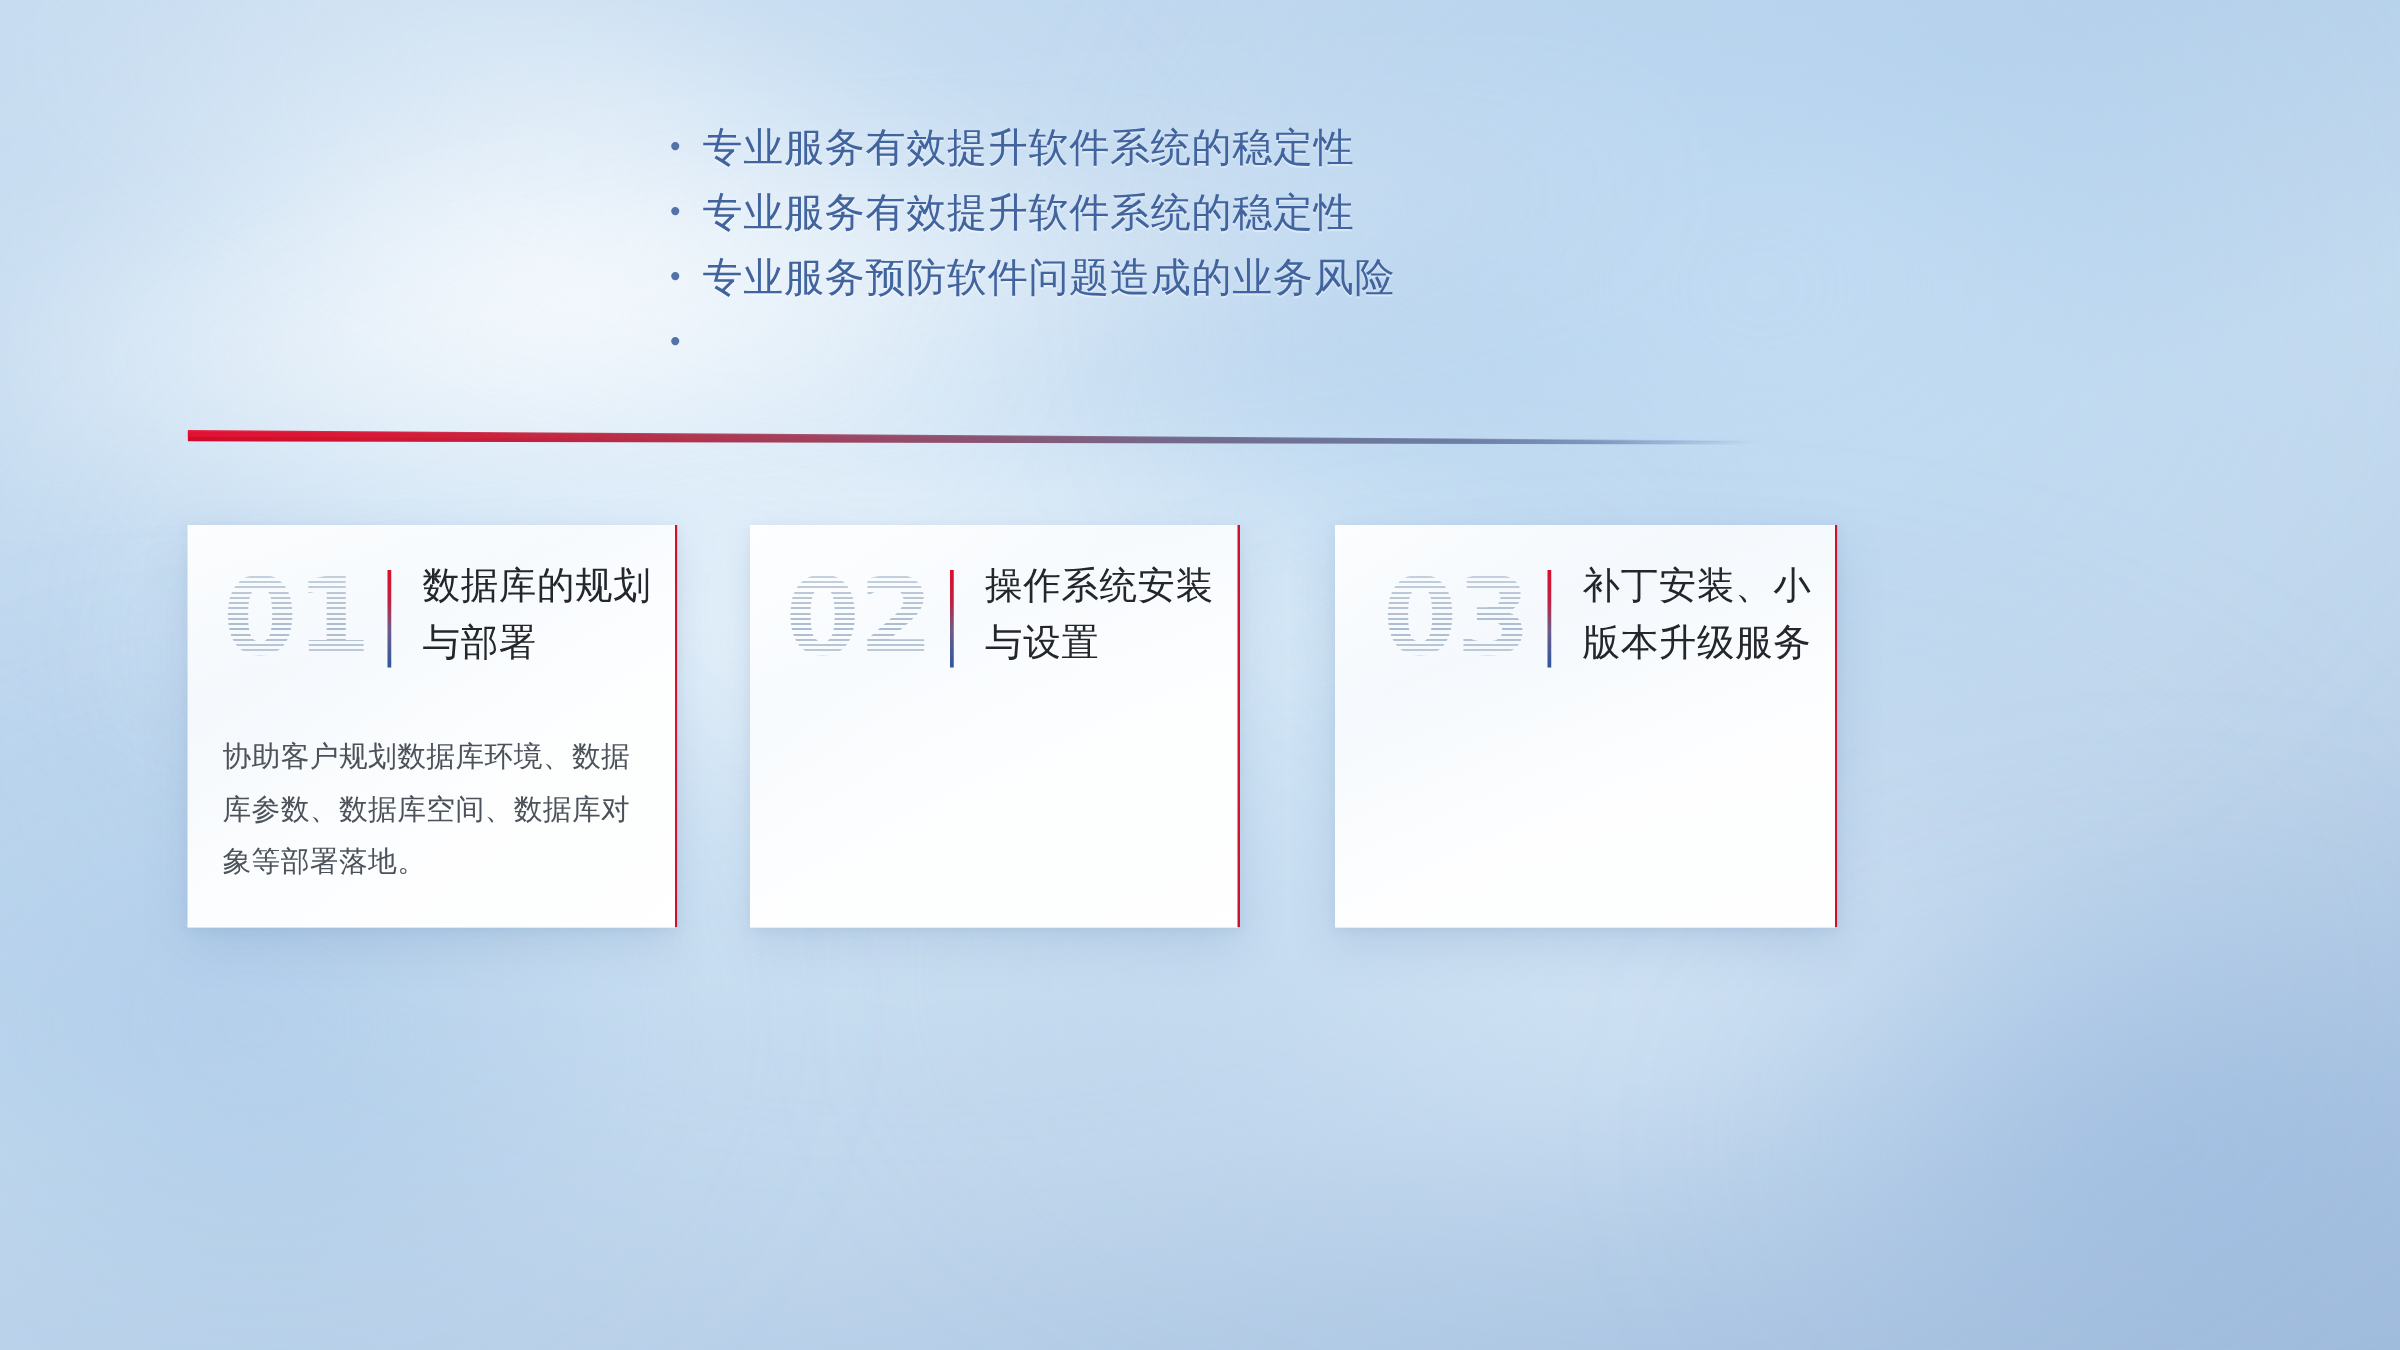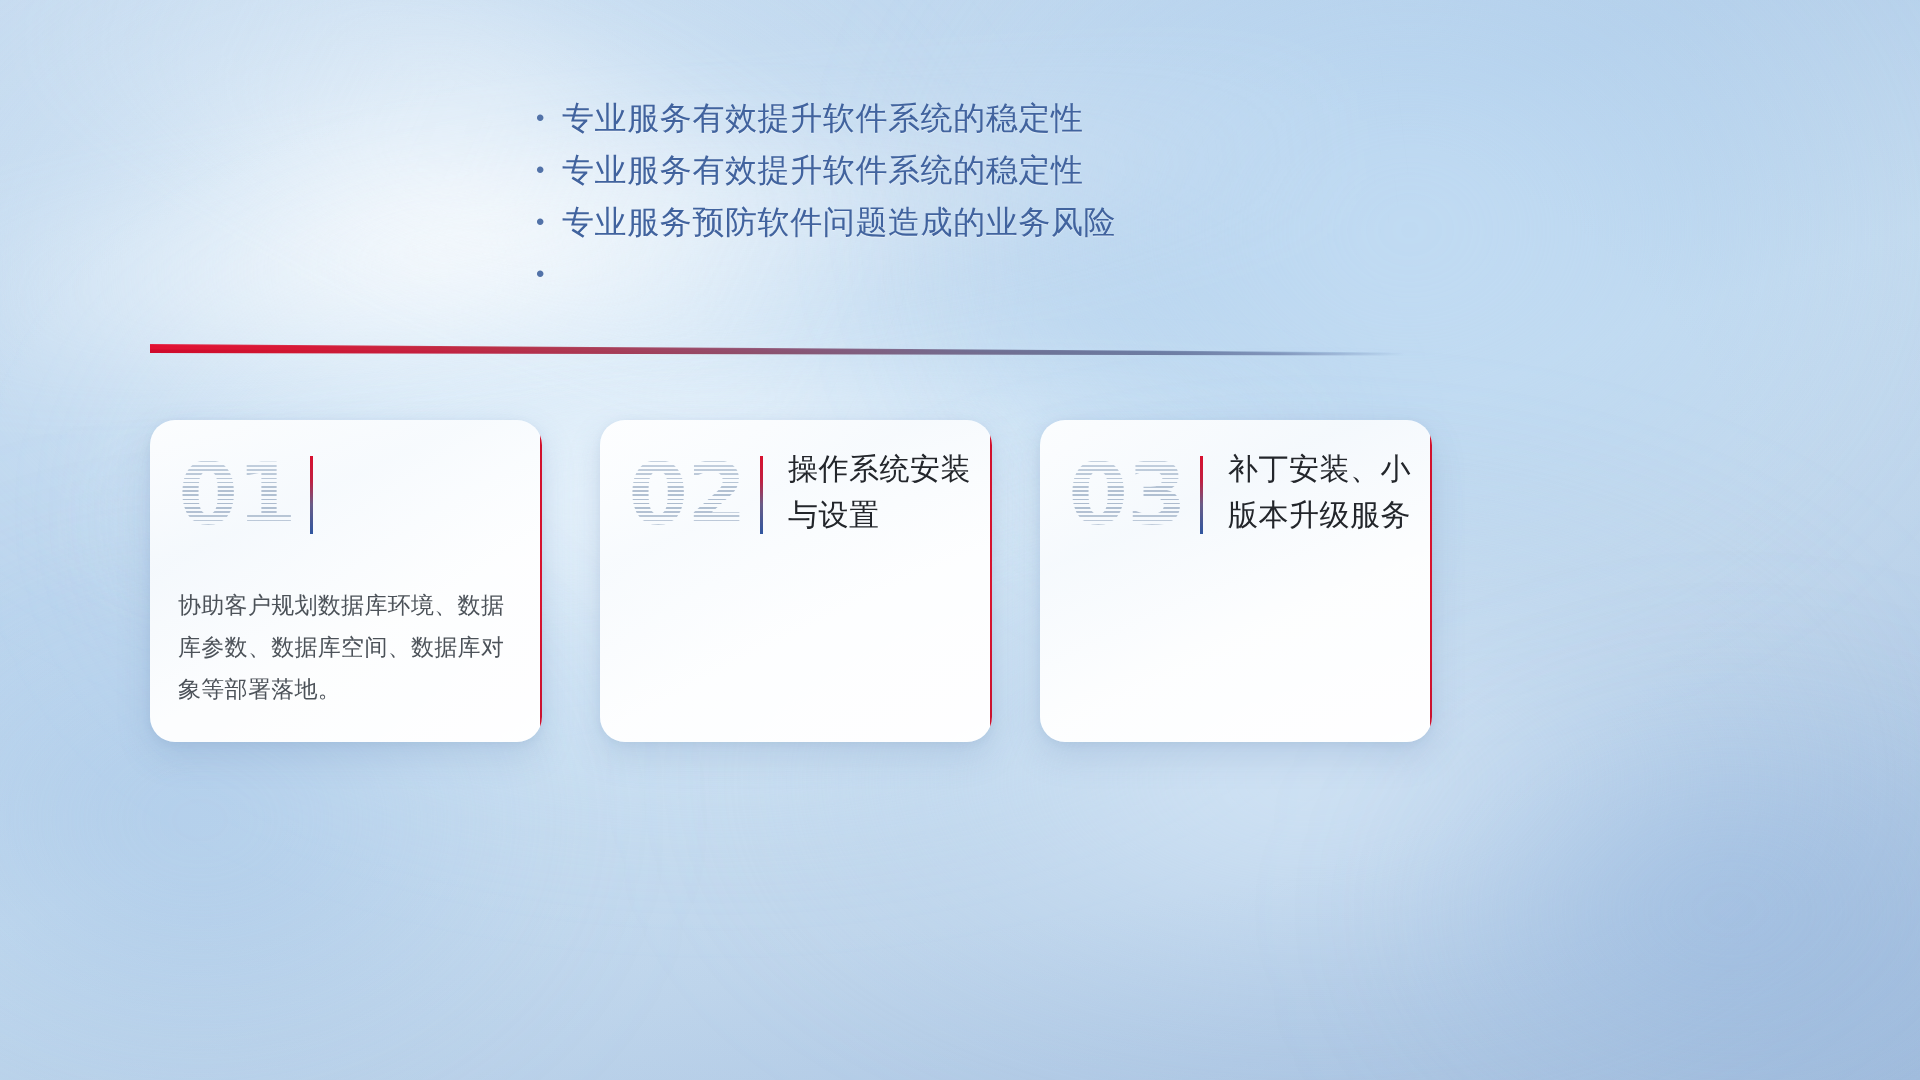--- a/index.html
+++ b/index.html
@@ -70,29 +70,28 @@
     opacity:.92;
   }
 
   
   #cards{position:absolute;left:150px;top:420px;width:1300px;height:325px;}
   .card{
     position:absolute;top:0;width:392px;height:322px;
     background:linear-gradient(155deg,rgba(255,255,255,.93) 0%,rgba(250,252,254,.90) 30%,rgba(255,255,255,.96) 62%,rgba(255,255,255,.99) 100%);
     box-shadow:0 14px 34px rgba(86,124,170,.18),0 2px 8px rgba(86,124,170,.10);
     overflow:hidden;
-    border-radius:25px;
   }
   .card::after{
     content:"";position:absolute;right:0;top:0;width:2.2px;height:100%;
     background:linear-gradient(180deg,#d0102c 0%,#d8142f 55%,#c81230 100%);
   }
   .card.c1{left:0;}
   .card.c2{left:450px;}
-  .card.c3{left:890px;}
+  .card.c3{left:918px;padding-left:10px;}
 
   .card-head{position:relative;height:150px;}
   .ghostnum{
     position:absolute;left:22px;top:24px;width:130px;height:100px;
     display:flex;align-items:center;justify-content:center;
     font-size:86px;font-weight:700;letter-spacing:-1px;
     font-family:"DejaVu Sans",sans-serif;
     color:#b9c6d6;
     -webkit-mask-image:repeating-linear-gradient(180deg,#000 0px,#000 1.6px,transparent 1.6px,transparent 4.2px);
     mask-image:repeating-linear-gradient(180deg,#000 0px,#000 1.6px,transparent 1.6px,transparent 4.2px);
@@ -157,20 +156,21 @@
 </div>
 
 <div id="cards">
 
   <div class="card c1">
     <div class="card-head">
       <div class="ghostnum">
         <span>01</span>
       </div>
       <div class="vbar"></div>
+      <div class="card-title">数据库的规划与部署</div>
     </div>
     <div class="card-body">协助客户规划数据库环境、数据库参数、数据库空间、数据库对象等部署落地。</div>
   </div>
 
   <div class="card c2">
     <div class="card-head">
       <div class="ghostnum">
         <span>02</span>
       </div>
       <div class="vbar"></div>

